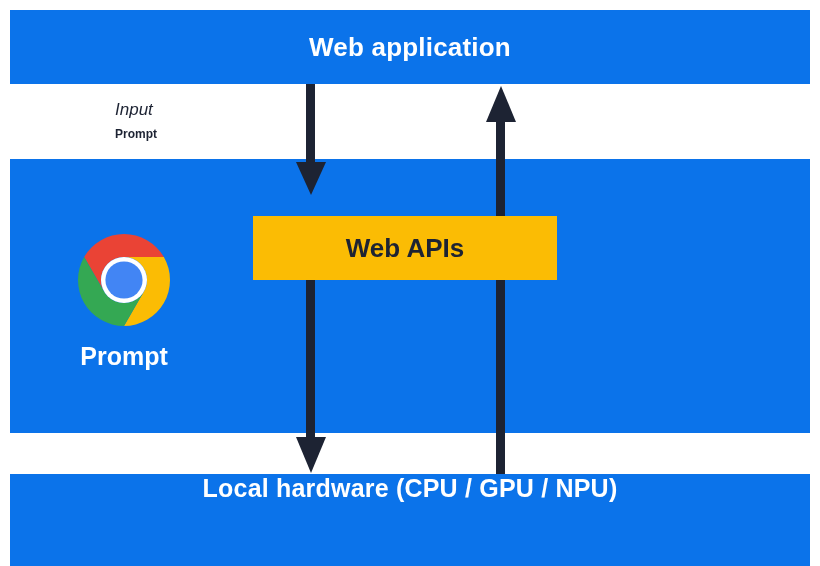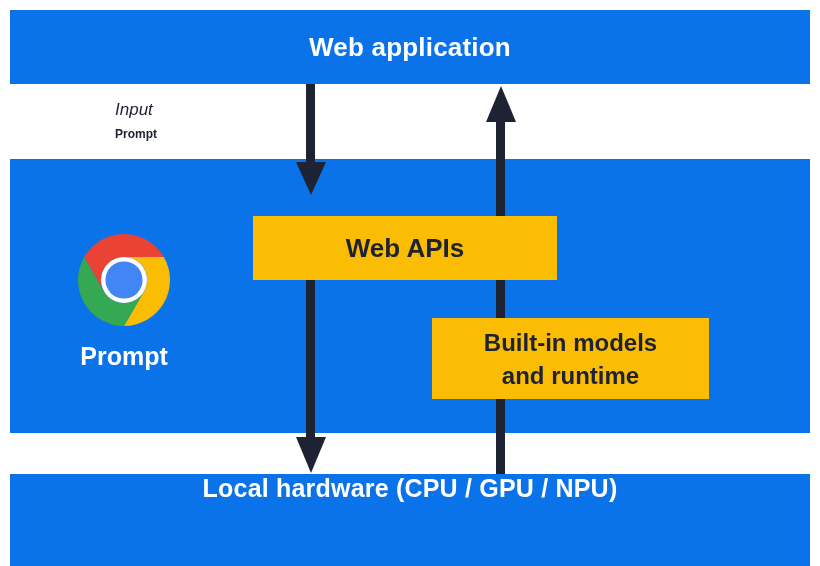--- a/index.html
+++ b/index.html
@@ -83,22 +83,18 @@
       <path fill="#34a853" d="M3.217 12a24 24 0 0 0 20.783 36l10.392-18a12 12 0 0 1-20.784 0Z"></path>
       <circle cx="24" cy="24" r="12" fill="#ffffff"></circle>
       <circle cx="24" cy="24" r="9.7" fill="#4285f4"></circle>
     </svg>
   </div>
   <div class="browser-label">Prompt</div>
 
   <div class="ybox ybox-webapis">
     <span>Web APIs</span>
   </div>
-  <div class="ybox ybox-builtin">
-    <span>Built-in models</span>
-    <span>and runtime</span>
-  </div>
 
   <div class="blue bar-bottom">
     <span class="bar-title-sm">Local hardware (CPU / GPU / NPU)</span>
   </div>
 
 </div>
 
 </body></html>

